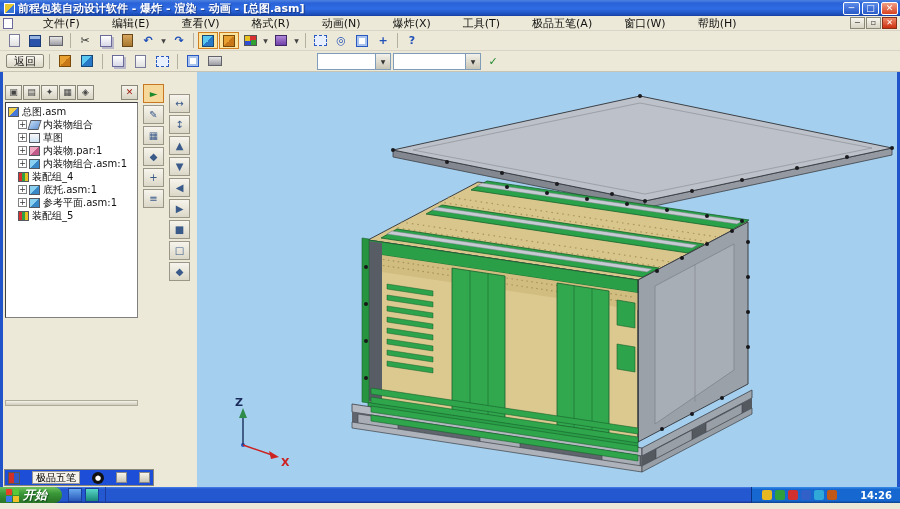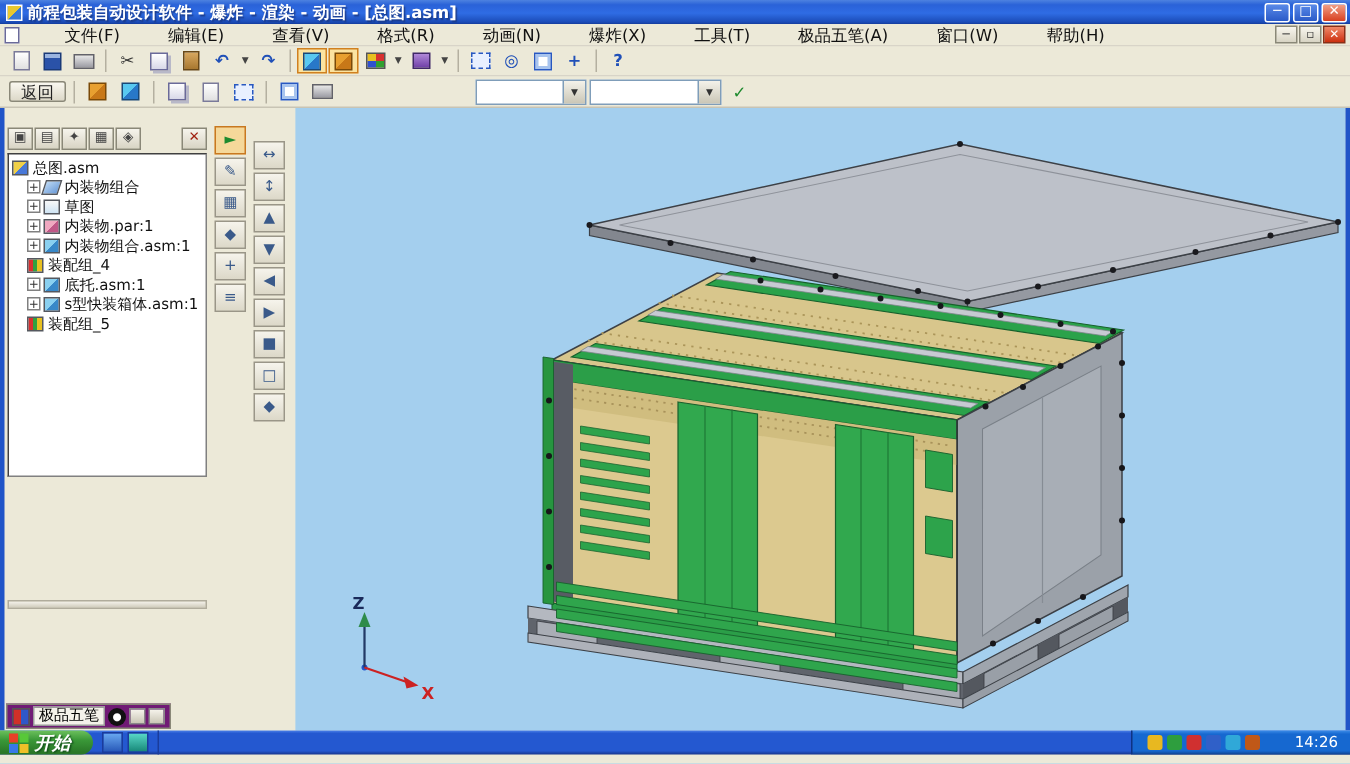--- a/index.html
+++ b/index.html
@@ -94,22 +94,22 @@
   .eb1 { left:143px; top:12px; }
   .eb2 { left:169px; top:22px; }
   .ebtn { width:21px; height:19px; background:linear-gradient(#f6f4ec,#dcd8c8); border:1px solid #9a9688;
     display:flex; align-items:center; justify-content:center; font-size:10px; color:#3a5a8a; }
   .ebtn.active { background:#f5d89a; border:1px solid #c87820; color:#1e8a2e; font-weight:bold; }
 
   
   .viewport { position:absolute; left:197px; top:0; width:700px; height:415px; background:#a4cfee; }
 
   
-  .imebar { position:absolute; left:4px; top:469px; height:17px; display:flex; align-items:center; gap:2px;
-    background:#701a75; border:1px solid #8a8878; padding:1px 3px; }
+  .imebar { position:absolute; left:4px; top:469px; height:17px; display:flex; align-items:center; gap:12px;
+    background:#1d4ed8; border:1px solid #8a8878; padding:1px 3px; }
   .ime-ico { width:12px; height:12px; background:linear-gradient(90deg,#d03028 0 50%,#3058c8 50%); border:1px solid #555; }
   .ime-label { background:#f4f2ea; border:1px solid #999; padding:0 3px; height:13px; line-height:12px; font-size:10px; }
   .ime-dot { width:12px; height:12px; border-radius:50%; background:#111; color:#fff; font-size:7px;
     display:flex; align-items:center; justify-content:center; }
   .ime-sq { width:11px; height:11px; background:linear-gradient(#f6f4ec,#cac6b6); border:1px solid #888; }
 
   
   .taskbar { position:absolute; left:0; top:487px; width:900px; height:16px;
     background:linear-gradient(180deg,#4a80e8 0%,#2458d0 12%,#2458d0 85%,#16348c 100%); display:flex; align-items:stretch; }
   .startbtn { width:62px; display:flex; align-items:center; gap:4px; padding-left:6px; color:#fff; font-weight:bold;
@@ -117,21 +117,21 @@
     background:linear-gradient(180deg,#6cc05c 0%,#3a9838 40%,#2a7828 90%); border-radius:0 8px 8px 0; }
   .flag { width:13px; height:13px; display:grid; grid-template-columns:6px 6px; grid-template-rows:6px 6px; gap:1px; }
   .flag i { display:block; } .f1{background:#e84028;} .f2{background:#58c838;} .f3{background:#3878e8;} .f4{background:#f0c028;}
   .ql { display:flex; align-items:center; gap:3px; padding:0 6px; border-right:1px solid #1a3c9c; }
   .qlico { width:14px; height:14px; border:1px solid #1a3c9c; }
   .q1 { background:linear-gradient(#68a8f0,#2858b8); } .q2 { background:linear-gradient(#58d8c8,#188878); }
   .tray { margin-left:auto; display:flex; align-items:center; gap:3px; padding:0 8px 0 10px;
     background:linear-gradient(180deg,#3c8ce8 0%,#1668d0 15%,#1668d0 85%,#10408c 100%); border-left:1px solid #0c3484; }
   .trayico { width:10px; height:10px; border-radius:2px; }
   .t1{background:#e8b820;} .t2{background:#2e9e3e;} .t3{background:#d03030;} .t4{background:#3060c8;} .t5{background:#30a8d8;} .t6{background:#c05818;}
-  .clock { color:#fff; font-size:10px; margin-left:20px; }
+  .clock { color:#fff; font-size:10px; margin-left:20px;font-weight:bold; }
 </style>
 </head>
 <body>
 
 <div class="window">
 
   <div class="titlebar">
     <span class="app-ico"></span>
     <span class="titletext">前程包装自动设计软件 - 爆炸 - 渲染 - 动画 - [总图.asm]</span>
     <span class="wbtns">
@@ -310,21 +310,21 @@
         <div class="trow">
           <span class="indent"></span>
           <span class="exp">+</span>
           <span class="ti ti-box"></span>
           <span class="tlabel">底托.asm:1</span>
         </div>
         <div class="trow">
           <span class="indent"></span>
           <span class="exp">+</span>
           <span class="ti ti-box"></span>
-          <span class="tlabel">s型快装箱体.asm:1</span>
+          <span class="tlabel">参考平面.asm:1</span>
         </div>
         <div class="trow">
           <span class="indent"></span>
           <span class="ti ti-grp"></span>
           <span class="tlabel">装配组_5</span>
         </div>
       </div>
 
       <div class="splitter"></div>
     </div>

